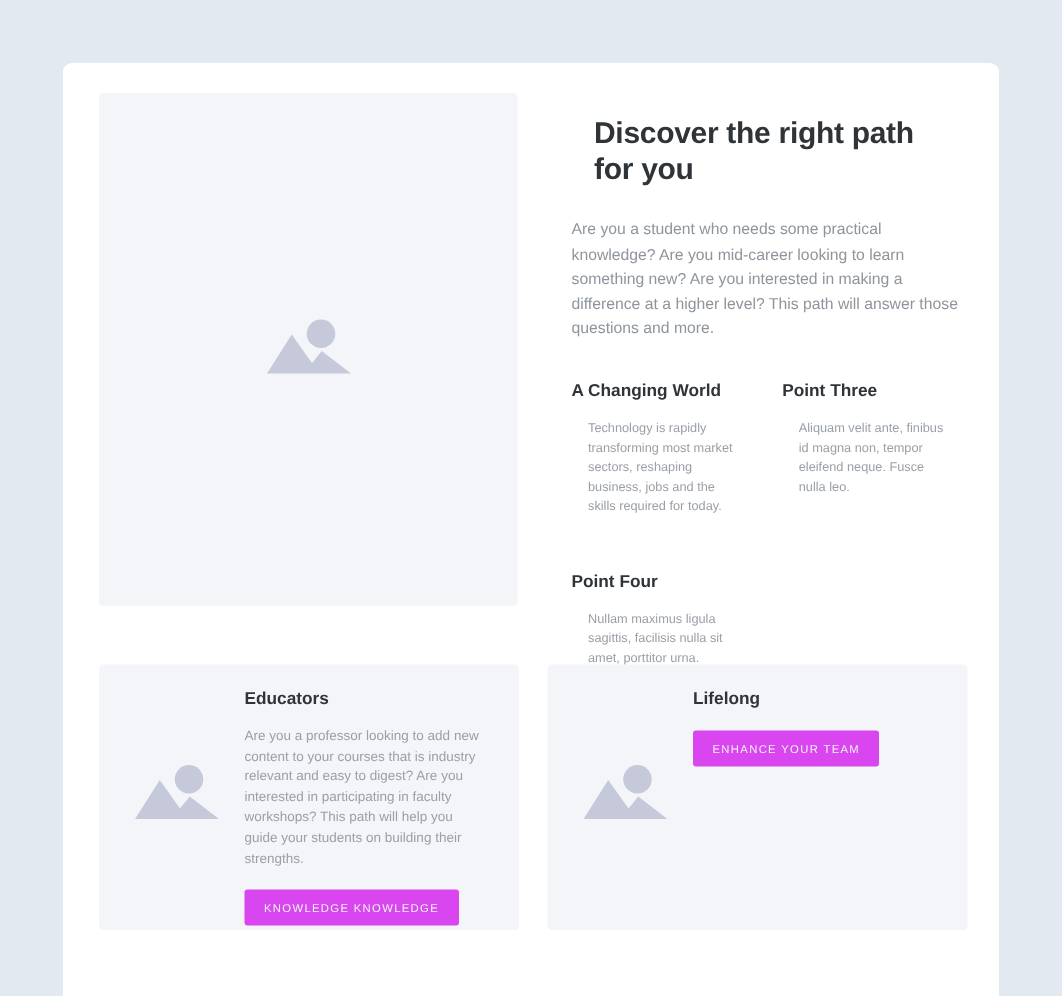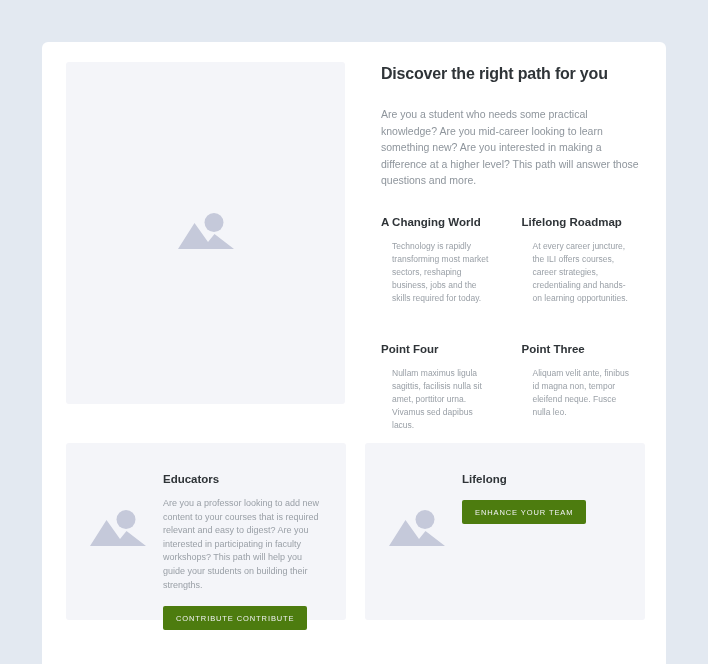--- a/index.html
+++ b/index.html
@@ -50,22 +50,22 @@
   .ph-icon svg { display: block; }
 
   .hero-body {
     position: absolute;
     left: 315px;
     top: 0;
     width: 261px;
   }
 
   .hero-title {
-    margin: 0;
-    font-size: 16px;
+    margin: 15px;
+    font-size: 20px;
     line-height: 24px;
     font-weight: bold;
     color: #2f3438;
     letter-spacing: -0.2px;
   }
 
   .hero-lede {
     margin: 20px 0 0 0;
     font-size: 10.5px;
     line-height: 16.5px;
@@ -91,21 +91,21 @@
   .feature-text {
     margin: 11px;
     font-size: 8.5px;
     line-height: 13px;
     color: #9aa0a7;
   }
 
   .btn {
     display: inline-block;
     border: 0;
-    background: #4d7c0f;
+    background: #d946ef;
     color: #f2f3f6;
     font-family: "Liberation Sans", sans-serif;
     font-size: 8px;
     letter-spacing: 0.9px;
     padding: 11px 17px 10px 17px;
     border-radius: 2px;
     cursor: pointer;
     white-space: nowrap;
   }
 
@@ -136,21 +136,21 @@
     width: 74px;
     height: 62px;
     display: flex;
     align-items: center;
     justify-content: center;
   }
 
   .promo-body {
     position: absolute;
     left: 97px;
-    top: 29px;
+    top: 16px;
     width: 163px;
   }
 
   .promo-title {
     margin: 0 0 11px 0;
     font-size: 11.5px;
     line-height: 14px;
     font-weight: bold;
     color: #2f3438;
   }
@@ -185,33 +185,29 @@
       <h1 class="hero-title">Discover the right path for you</h1>
       <p class="hero-lede">Are you a student who needs some practical knowledge? Are you mid-career looking to learn something new? Are you interested in making a difference at a higher level? This path will answer those questions and more.</p>
 
       <div class="feature-grid">
 
         <div class="feature">
           <h2 class="feature-title">A Changing World</h2>
           <p class="feature-text">Technology is rapidly transforming most market sectors, reshaping business, jobs and the skills required for today.</p>
         </div>
 
+
         <div class="feature">
-          <h2 class="feature-title">Lifelong Roadmap</h2>
-          <p class="feature-text">At every career juncture, the ILI offers courses, career strategies, credentialing and hands-on learning opportunities.</p>
+          <h2 class="feature-title">Point Three</h2>
+          <p class="feature-text">Aliquam velit ante, finibus id magna non, tempor eleifend neque. Fusce nulla leo.</p>
         </div>
 
         <div class="feature">
           <h2 class="feature-title">Point Four</h2>
           <p class="feature-text">Nullam maximus ligula sagittis, facilisis nulla sit amet, porttitor urna. Vivamus sed dapibus lacus.</p>
-        </div>
-
-        <div class="feature">
-          <h2 class="feature-title">Point Three</h2>
-          <p class="feature-text">Aliquam velit ante, finibus id magna non, tempor eleifend neque. Fusce nulla leo.</p>
         </div>
 
       </div>
 
       <div class="hero-cta-wrap">
         <button class="btn">GROW YOUR SKILLSET</button>
       </div>
     </div>
 
   </section>
@@ -222,23 +218,23 @@
       <div class="promo-media">
         <span class="ph-icon">
           <svg width="58" height="48" viewBox="0 0 58 48" aria-hidden="true">
             <circle cx="37" cy="13.5" r="9.5" fill="#c5c9da"></circle>
             <path d="M1 40 L17.5 14 L31 33 L37.5 25 L57 40 Z" fill="#c5c9da"></path>
           </svg>
         </span>
       </div>
       <div class="promo-body">
         <h2 class="promo-title">Educators</h2>
-        <p class="promo-text">Are you a professor looking to add new content to your courses that is required relevant and easy to digest? Are you interested in participating in faculty workshops? This path will help you guide your students on building their strengths.</p>
+        <p class="promo-text">Are you a professor looking to add new content to your courses that is industry relevant and easy to digest? Are you interested in participating in faculty workshops? This path will help you guide your students on building their strengths.</p>
         <div class="promo-cta-wrap">
-          <button class="btn">CONTRIBUTE CONTRIBUTE</button>
+          <button class="btn">KNOWLEDGE KNOWLEDGE</button>
         </div>
       </div>
     </div>
 
     <div class="promo-card">
       <div class="promo-media">
         <span class="ph-icon">
           <svg width="58" height="48" viewBox="0 0 58 48" aria-hidden="true">
             <circle cx="37" cy="13.5" r="9.5" fill="#c5c9da"></circle>
             <path d="M1 40 L17.5 14 L31 33 L37.5 25 L57 40 Z" fill="#c5c9da"></path>

